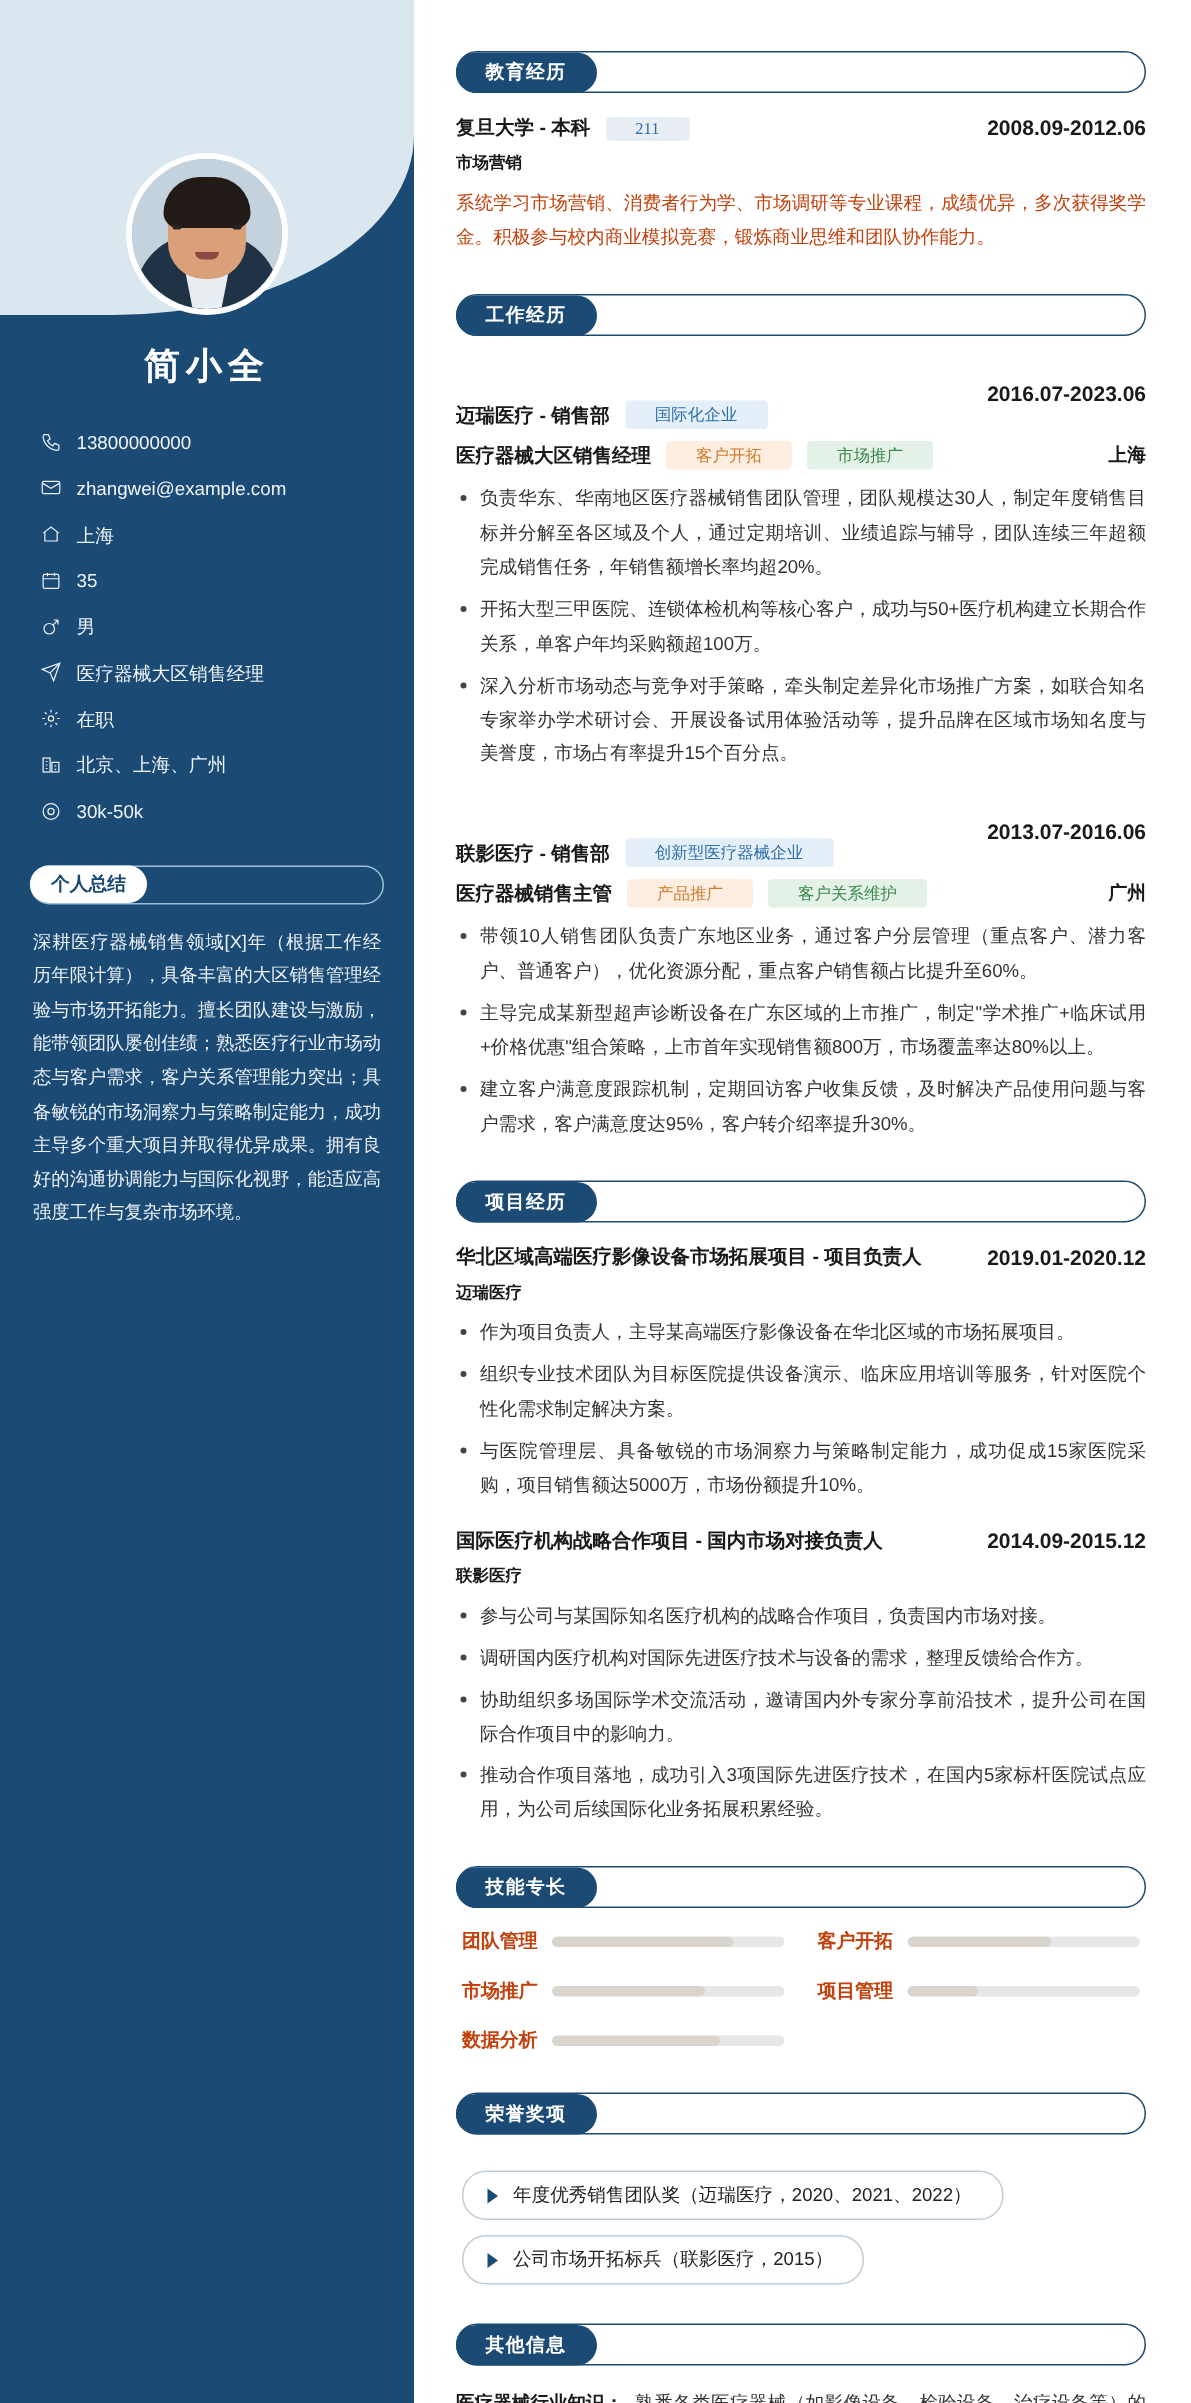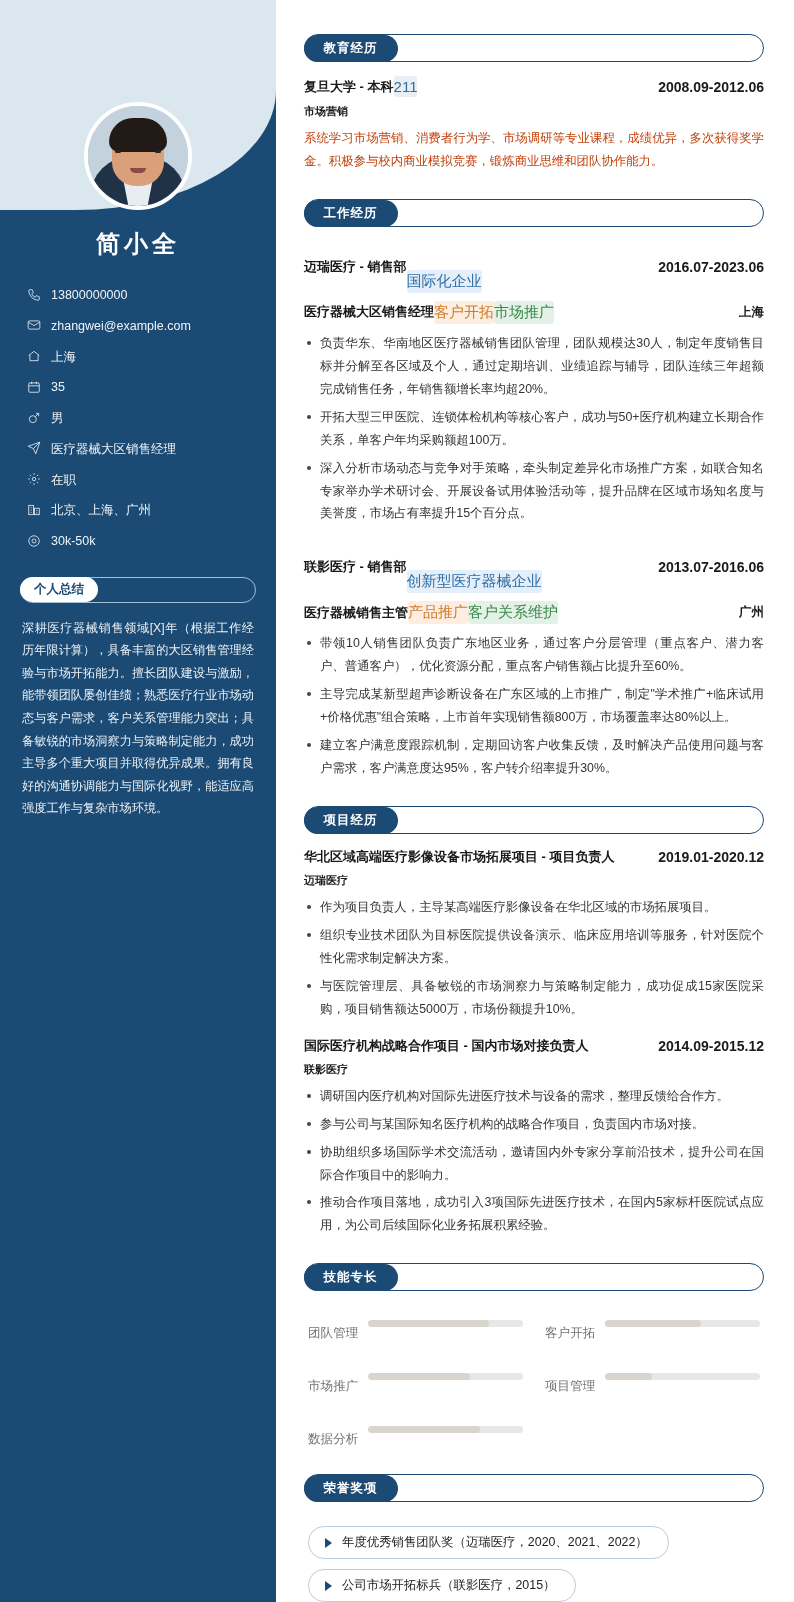--- a/index.html
+++ b/index.html
@@ -180,33 +180,35 @@
   }
   .row-line {
     display: flex;
     align-items: center;
     justify-content: space-between;
     gap: 8px;
     margin-top: 4px;
   }
   .row-left {
     display: flex;
-    align-items: center;
+    align-items: flex-end;
+    gap: 10px;
     flex-wrap: wrap;
   }
   .t-strong { font-size: 13px; font-weight: 700; color: #1a1a1a; }
   .t-date { font-size: 14px; font-weight: 700; color: #1a1a1a; white-space: nowrap; }
   .t-city { font-size: 12.5px; font-weight: 700; color: #1a1a1a; white-space: nowrap; }
   .tag {
-    font-size: 15px;
-    padding: 2px 0;
+    font-size: 11px;
+    padding: 2px 20px;
     border-radius: 3px;
     background: #e8eef4;
     color: #2e6ea3;
     white-space: nowrap;
+    font-family: Liberation Serif, serif;
   }
   .tag.green { background: #e4f1e6; color: #3a8a4d; }
   .tag.orange { background: #fdeee1; color: #cf7c2d; }
   .tag.blue2 { background: #e4effa; color: #2f6fa8; margin-top: 29px; }
   .sub-line { margin-top: 8px; }
   .para {
     font-size: 12.4px;
     line-height: 1.85;
     color: #c2410c;
     margin-top: 8px;
@@ -240,21 +242,21 @@
     column-gap: 22px;
     row-gap: 16px;
     margin-top: 12px;
     padding: 0 4px;
   }
   .skill {
     display: flex;
     align-items: center;
     gap: 10px;
   }
-  .skill-label { font-size: 12.6px; font-weight: 400; color: #737373; white-space: nowrap; margin-top: 20px; }
+  .skill-label { font-size: 12.6px; font-weight: 700; color: #c2410c; white-space: nowrap; }
   .bar {
     flex: 1;
     height: 7px;
     background: #e7e7e7;
     border-radius: 4px;
     overflow: hidden;
   }
   .bar > i {
     display: block;
     height: 100%;
@@ -497,22 +499,22 @@
       </ul>
     </div>
 
     <div class="job-block">
       <div class="row-line">
         <span class="t-strong">国际医疗机构战略合作项目 - 国内市场对接负责人</span>
         <span class="t-date">2014.09-2015.12</span>
       </div>
       <div class="org-line">联影医疗</div>
       <ul class="bullets">
+        <li>参与公司与某国际知名医疗机构的战略合作项目，负责国内市场对接。</li>
         <li>调研国内医疗机构对国际先进医疗技术与设备的需求，整理反馈给合作方。</li>
-        <li>参与公司与某国际知名医疗机构的战略合作项目，负责国内市场对接。</li>
         <li>协助组织多场国际学术交流活动，邀请国内外专家分享前沿技术，提升公司在国际合作项目中的影响力。</li>
         <li>推动合作项目落地，成功引入3项国际先进医疗技术，在国内5家标杆医院试点应用，为公司后续国际化业务拓展积累经验。</li>
       </ul>
     </div>
 
     <div class="sec-head">
       <span class="pill">技能专长</span>
     </div>
     <div class="skills-grid">
       <div class="skill">

